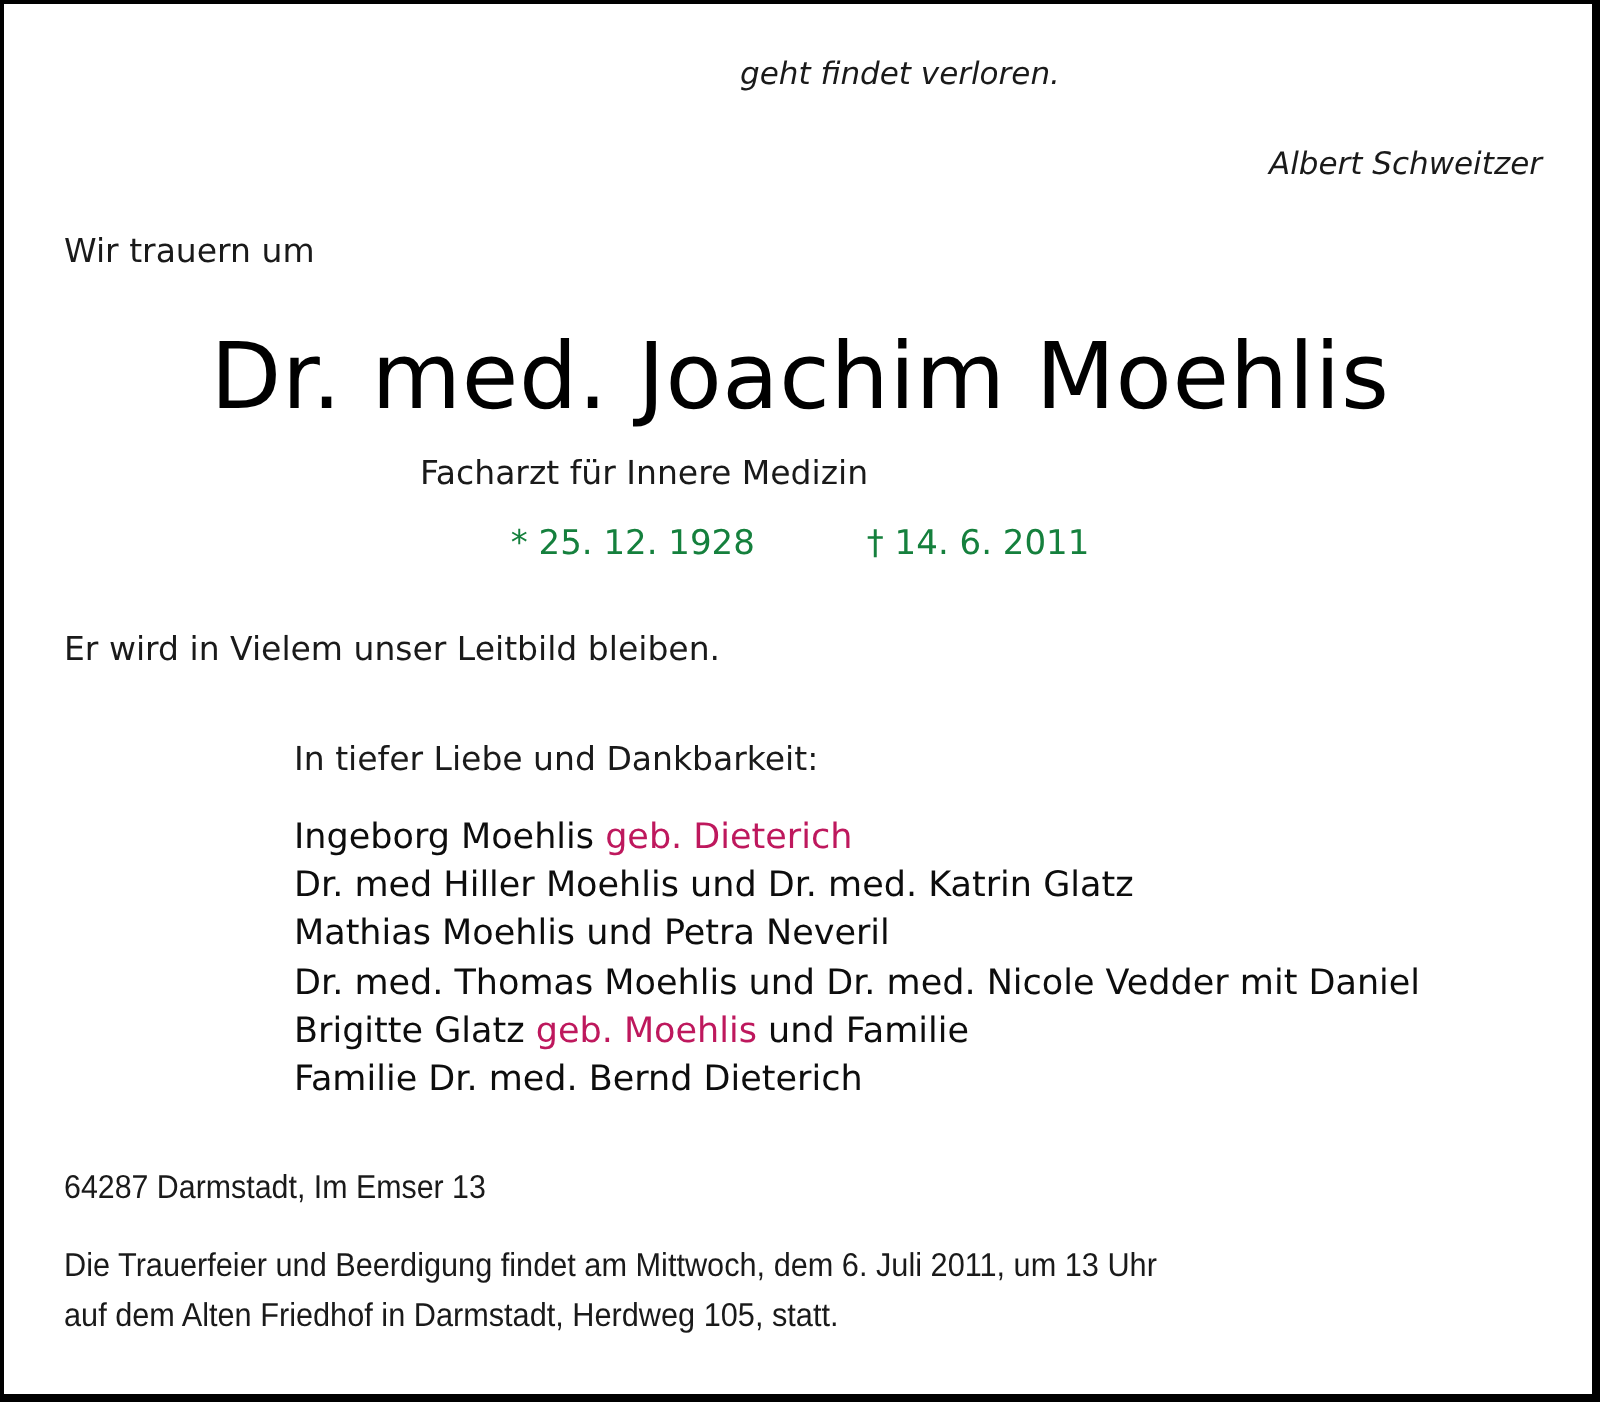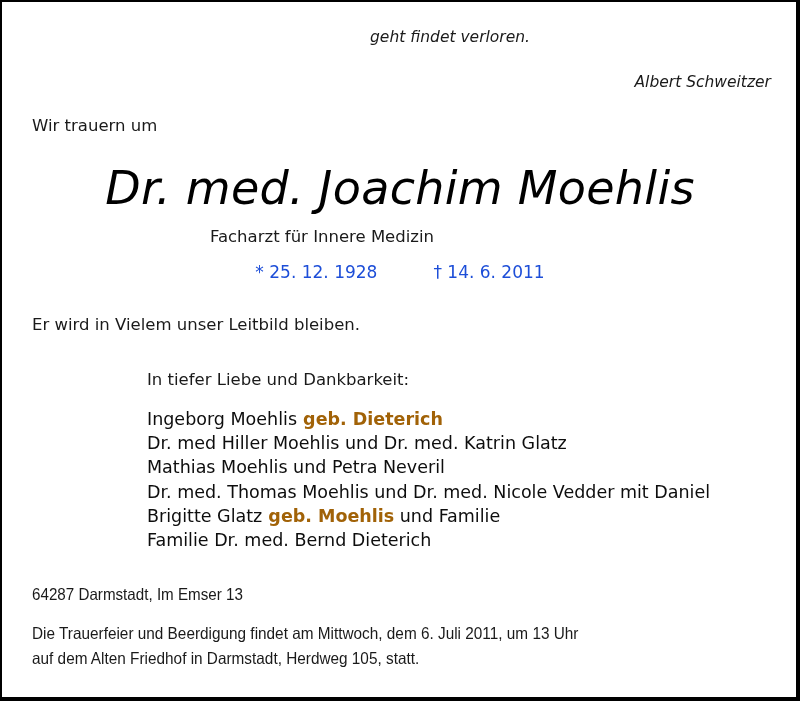--- a/index.html
+++ b/index.html
@@ -56,39 +56,38 @@
 
     .name {
       left: 0;
       width: 800px;
       top: 160px;
       text-align: center;
       font-size: 46px;
       line-height: 56px;
       color: #000;
       letter-spacing: 0.3px;
-      font-style: italic;
     }
 
     .title {
       left: 0;
       width: 644px;
       top: 227px;
       text-align: center;
       font-size: 16.5px;
       color: #1a1a1a;
     }
 
     .dates {
       left: 0;
       width: 800px;
       top: 262px;
       text-align: center;
       font-size: 17px;
-      color: #1d4ed8;
+      color: #15803d;
     }
     .dates .gap { display: inline-block; width: 56px; }
 
     .motto {
       left: 32px;
       top: 315px;
       font-size: 16.5px;
       color: #1a1a1a;
     }
 
@@ -101,21 +100,21 @@
 
     .mourners {
       left: 147px;
       top: 407px;
       font-size: 17.5px;
       line-height: 24.2px;
       color: #0d0d0d;
     }
     .mourner { display: block; }
     .mourner .main { font-weight: 500; text-align: center; }
-    .mourner .sub { color: #a16207; font-weight: 700; }
+    .mourner .sub { color: #be185d; font-weight: 400; }
 
     .address {
       left: 32px;
       top: 585px;
       font-family: "Liberation Sans Narrow", "Liberation Sans", sans-serif;
       font-size: 16.5px;
       color: #1a1a1a;
       transform: scaleX(0.92);
       transform-origin: left top;
     }

